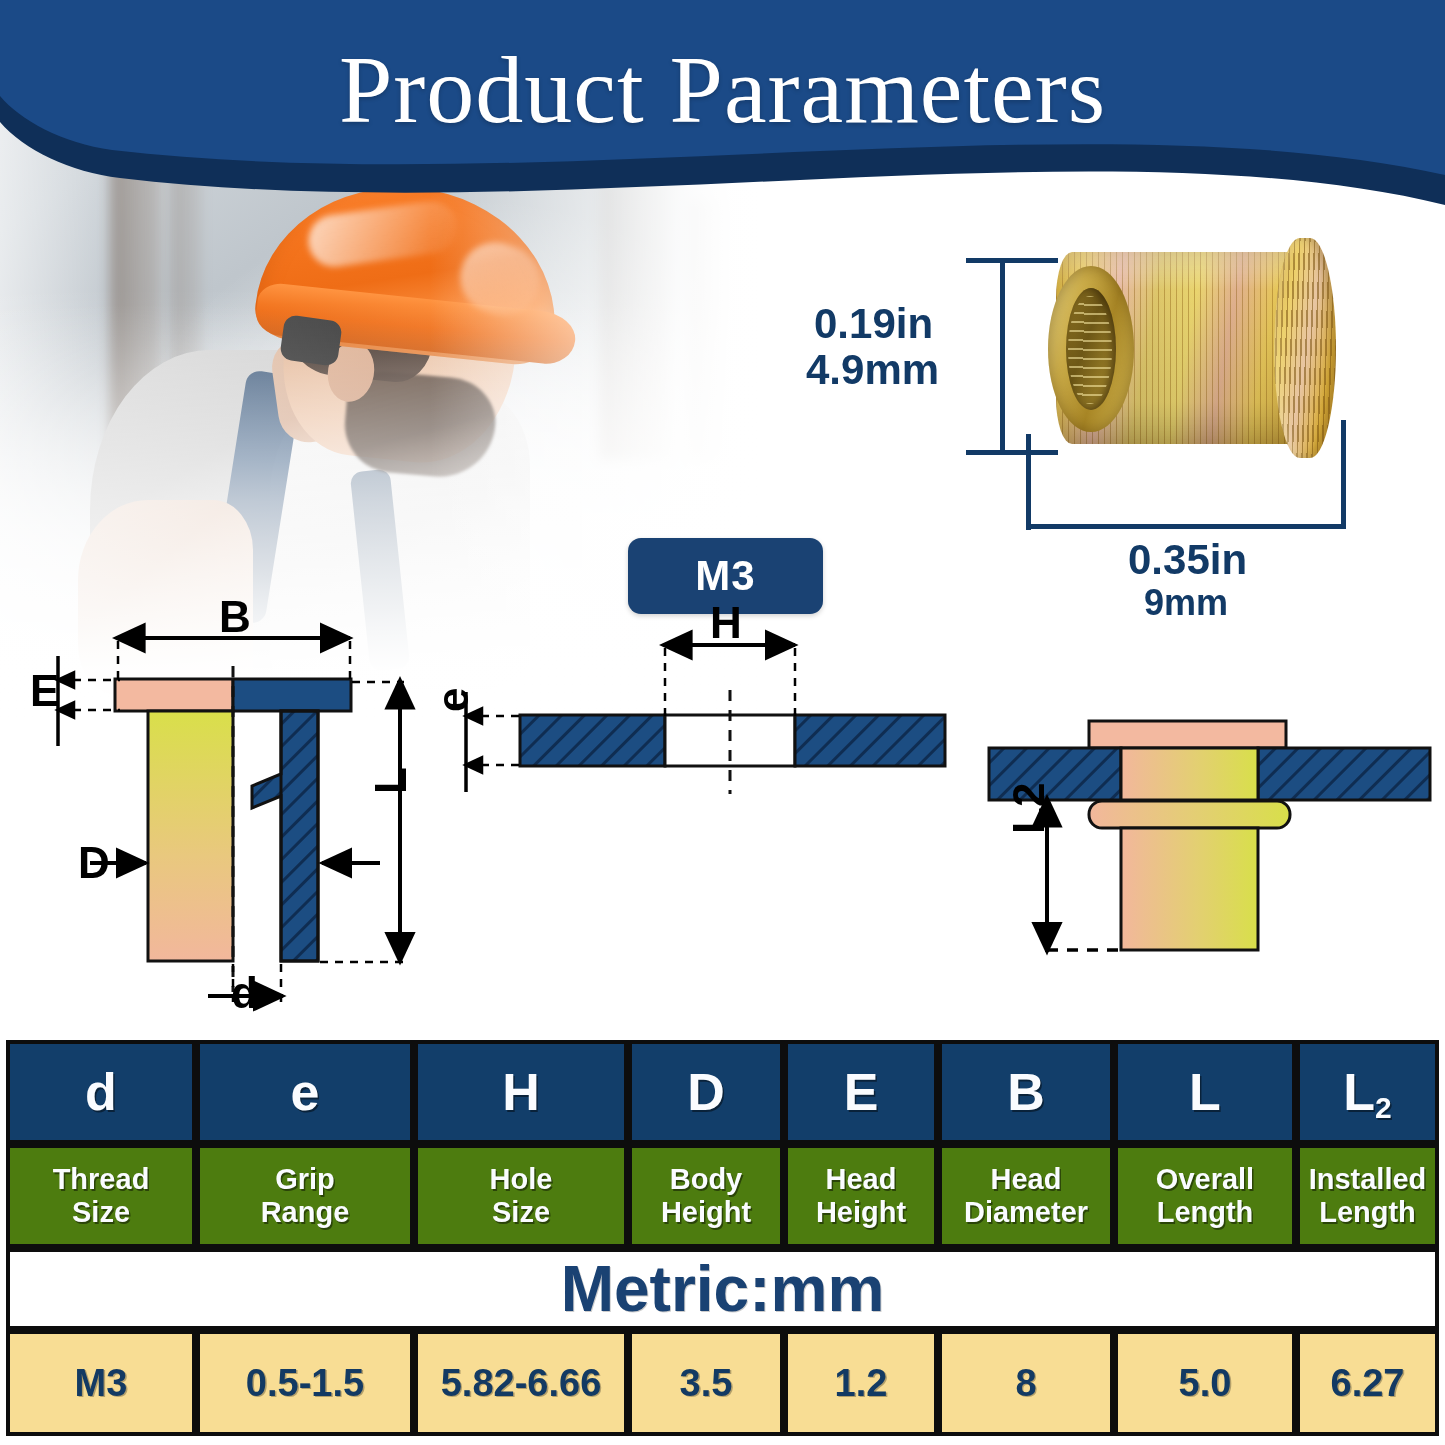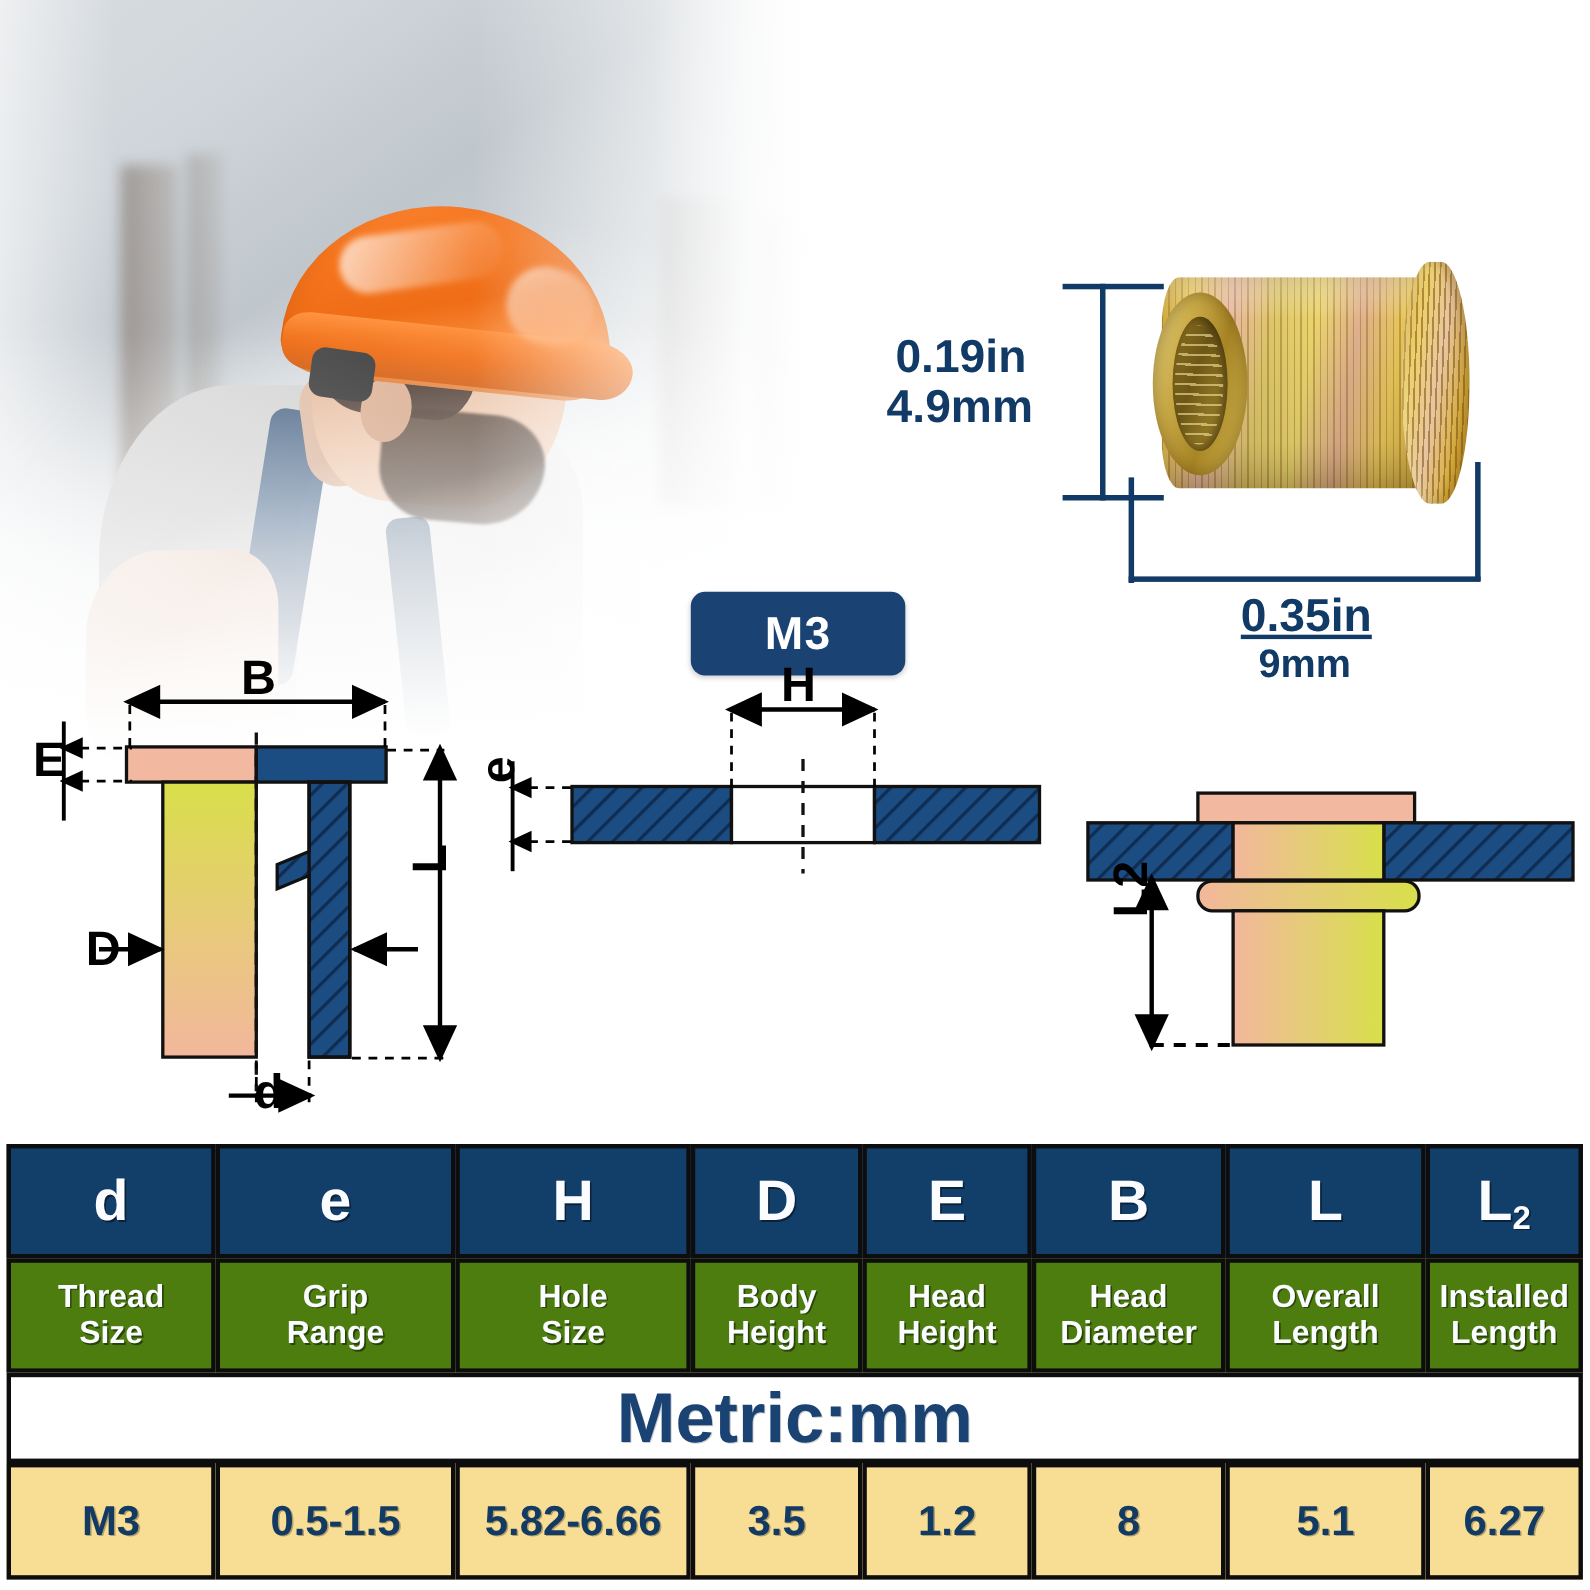--- a/index.html
+++ b/index.html
@@ -264,20 +264,27 @@
       <div class="w-helmet-brim"></div>
       <div class="w-helmet-gloss"></div>
       <div class="w-helmet-gloss2"></div>
       <div class="w-helmet-clip"></div>
     </div>
 
     <div class="photo-fade"></div>
     <div class="photo-fade-r"></div>
   </div>
 
+  <div class="banner-wrap">
+    <svg width="1445" height="230" viewBox="0 0 1445 230">
+      <path d="M0,0 L1445,0 L1445,205 C1100,120 560,230 120,178 C70,172 24,150 0,122 Z" fill="#0f2f58"></path>
+      <path d="M0,0 L1445,0 L1445,175 C1090,96 545,200 112,150 C62,143 20,120 0,96 Z" fill="#1b4a87"></path>
+    </svg>
+    <div class="banner-title">Product Parameters</div>
+  </div>
 
   <div class="nut-photo">
     <div class="nut-body"></div>
     <div class="nut-flange"></div>
     <div class="nut-mouth"></div>
     <div class="nut-bore"></div>
     <div class="nut-thread"></div>
   </div>
 
   <div class="dim">
@@ -285,21 +292,21 @@
     <div class="dim-line" style="left:966px; top:450px; width:92px; height:5px;"></div>
     <div class="dim-line" style="left:1000px; top:258px; width:5px; height:197px;"></div>
     <div class="dim-line" style="left:1026px; top:434px; width:5px; height:96px;"></div>
     <div class="dim-text" style="left:814px; top:302px; font-size:42px;">0.19in</div>
     <div class="dim-text" style="left:806px; top:348px; font-size:42px;">4.9mm</div>
   </div>
 
   <div class="dim">
     <div class="dim-line" style="left:1026px; top:524px; width:320px; height:5px;"></div>
     <div class="dim-line" style="left:1341px; top:420px; width:5px; height:108px;"></div>
-    <div class="dim-text" style="left:1128px; top:538px; font-size:42px;text-decoration:underline;">0.35in</div>
+    <div class="dim-text" style="left:1128px; top:538px; font-size:42px;">0.35in</div>
     <div class="dim-text" style="left:1144px; top:584px; font-size:36px;">9mm</div>
   </div>
 
   <div class="m3-badge">
     <span>M3</span>
   </div>
 
   <div class="diagrams">
     <svg width="1445" height="444" viewBox="0 0 1445 444">
       <defs>
@@ -440,19 +447,19 @@
       <tr class="metric-row">
         <td colspan="8">Metric:mm</td>
       </tr>
       <tr class="data-row">
         <td>M3</td>
         <td>0.5-1.5</td>
         <td>5.82-6.66</td>
         <td>3.5</td>
         <td>1.2</td>
         <td>8</td>
-        <td>5.1</td>
+        <td>5.0</td>
         <td>6.27</td>
       </tr>
     </tbody>
   </table>
 
 </div>
 
 </body></html>

